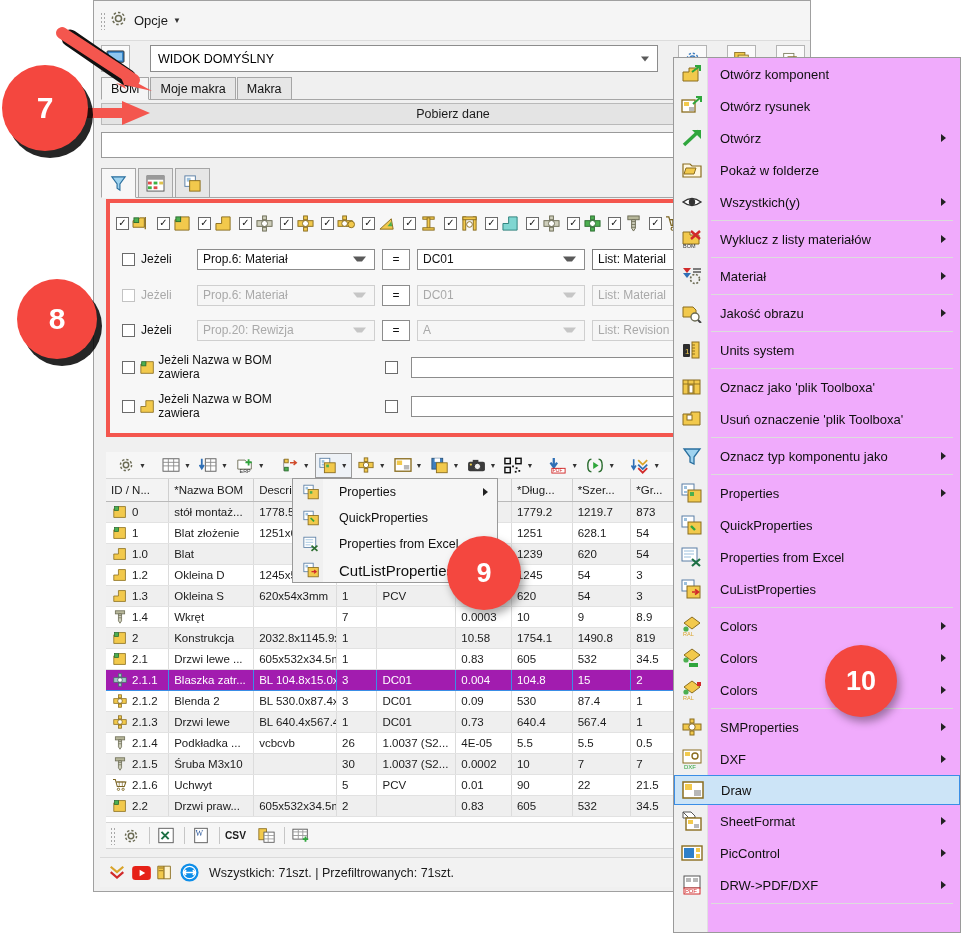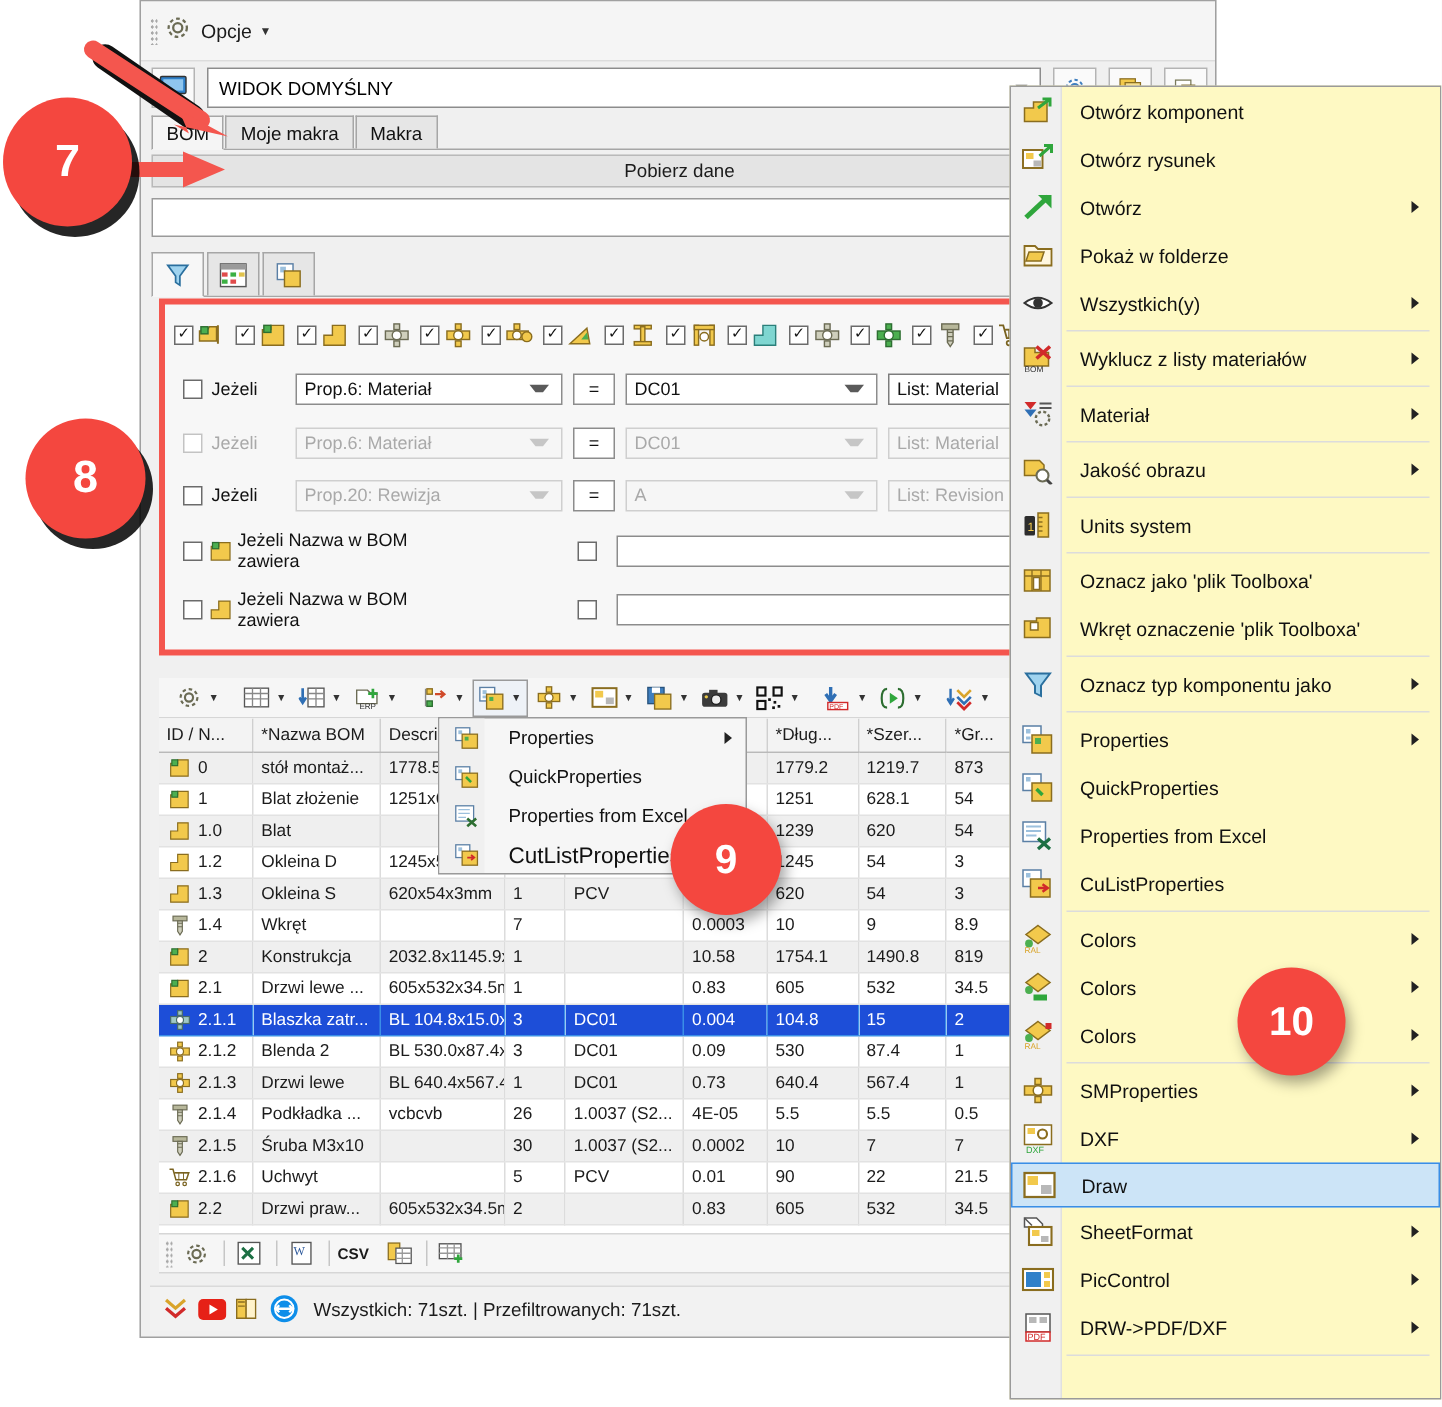--- a/index.html
+++ b/index.html
@@ -26,21 +26,21 @@
   }
   .grip { width: 5px; height: 18px; margin-right: 4px;
     background-image: radial-gradient(#a8a8a8 40%, transparent 41%);
     background-size: 3px 4px; }
   .opt-label { font-size: 13px; color: #1b1b1b; margin-left: 6px; }
   .caret-tiny { font-size: 8px; color: #333; margin-left: 5px; }
 
   
   .view-row {
     position: absolute; left: 7px; top: 43px; width: 704px; height: 29px;
-    display: flex; align-items: center; gap: 8px;
+    display: flex; align-items: center; gap: 20px;
   }
   .view-icon-btn {
     width: 29px; height: 27px; border: 1px solid #b4b4b4; background: #fafafa;
     display: flex; align-items: center; justify-content: center;
   }
   .view-combo {
     flex: 1; height: 27px; border: 1px solid #8c8c8c; background: #ffffff;
     display: flex; align-items: center; position: relative;
   }
   .view-combo-text { font-size: 12.5px; color: #000; padding-left: 7px; }
@@ -174,21 +174,21 @@
     background: #f3f3f3; border-right: 1px solid #cfcfcf;
     border-bottom: 1px solid #b9b9b9;
     font-weight: normal; text-align: left; padding: 4px 5px; height: 22px;
     white-space: nowrap; overflow: hidden;
   }
   .grid td {
     border-right: 1px solid #dcdcdc; border-bottom: 1px solid #e2e2e2;
     padding: 2px 5px; height: 21px; white-space: nowrap; overflow: hidden;
   }
   .grid tr.alt td { background: #efefef; }
-  .grid tr.sel td { background: #1d4ed8; color: #fff; border-right-color:#3a8ee6;
+  .grid tr.sel td { background: #a21caf; color: #fff; border-right-color:#3a8ee6;
     border-bottom-color:#3a8ee6; }
   .idcell { display: flex; align-items: center; gap: 4px; }
   .idcell .ic { width: 17px; height: 15px; flex: none;
     display: flex; align-items: center; justify-content: center; }
 
   
   .export-bar {
     position: absolute; left: 106px; top: 822px; width: 581px; height: 27px;
     background: #f6f6f6; border-top: 1px solid #d6d6d6;
     border-bottom: 1px solid #d6d6d6;
@@ -198,21 +198,21 @@
   .status-bar {
     position: absolute; left: 100px; top: 857px; width: 587px; height: 30px;
     background: #f2f2f2; border-top: 1px solid #dadada;
     display: flex; align-items: center; padding-left: 5px;
   }
   .status-text { font-size: 12.5px; color: #1b1b1b; margin-left: 8px; }
 
   
   .ctx-menu {
     position: absolute; left: 673px; top: 57px; width: 288px; height: 876px;
-    background: #fef9c3; border: 1px solid #9a9a9a;
+    background: #f0abfc; border: 1px solid #9a9a9a;
   }
   .ctx-gutter { position: absolute; left: 0; top: 0; width: 34px; height: 100%;
     background: #f0f0f0; border-right: 1px solid #e0e0e0; }
   .ctx-item {
     position: relative; display: flex; align-items: center;
     height: 32px; padding-left: 3px; z-index: 2;
   }
   .ctx-item.sel { background: #cce4f7; border: 1px solid #3a8ee6; height: 30px; }
   .ctx-ico { width: 30px; height: 26px; display: flex; align-items: center;
     justify-content: center; flex: none; }
@@ -1331,21 +1331,21 @@
           </span>
           <span class="ctx-label">Oznacz jako 'plik Toolboxa'</span>
         </div>
         <div class="ctx-item">
           <span class="ctx-ico">
             <svg width="22" height="20" viewBox="0 0 22 20">
               <path d="M2 5 h8 v-2 h9 v13 h-17 z" fill="#f2c94c" stroke="#8a6d1f"></path>
               <rect x="6" y="6" width="5" height="5" fill="#fff" stroke="#8a6d1f"></rect>
             </svg>
           </span>
-          <span class="ctx-label">Wkręt oznaczenie 'plik Toolboxa'</span>
+          <span class="ctx-label">Usuń oznaczenie 'plik Toolboxa'</span>
         </div>
         <div class="ctx-sep"></div>
         <div class="ctx-item">
           <span class="ctx-ico">
             <svg width="22" height="20" viewBox="0 0 22 20">
               <path d="M3 3 H19 L13 11 V18 L9 16 V11 Z" fill="#9fd3ef" stroke="#2a6f9e" stroke-width="1.3"></path>
             </svg>
           </span>
           <span class="ctx-label">Oznacz typ komponentu jako</span>
           <span class="ctx-arrow"></span>

